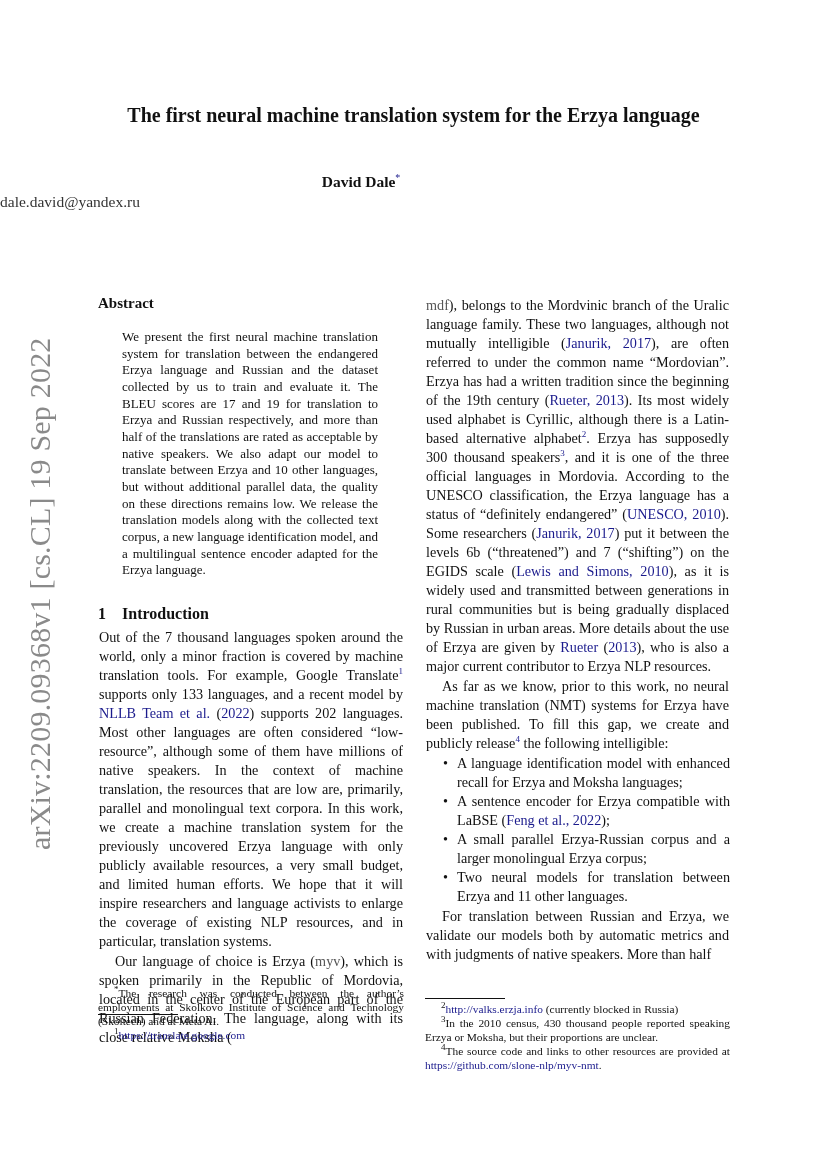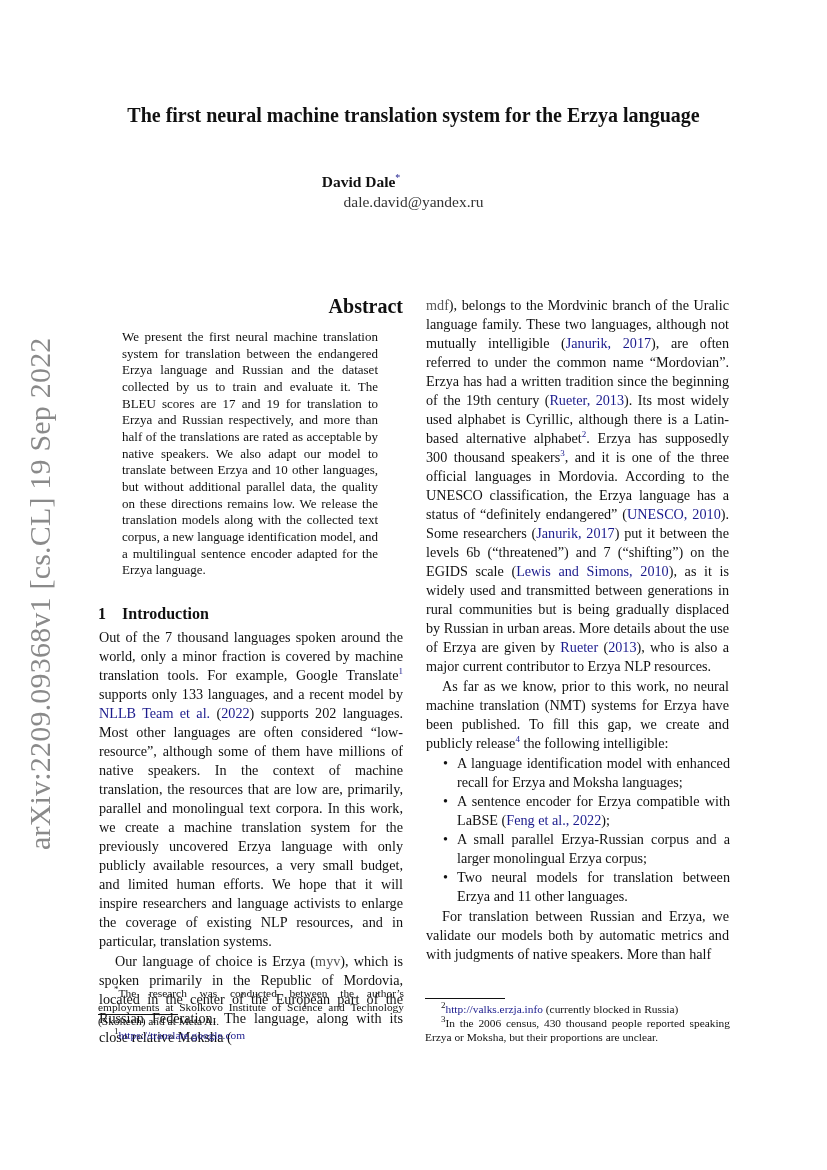--- a/index.html
+++ b/index.html
@@ -10,23 +10,23 @@
   .url { color:#1a1a8c; font-family:"Liberation Serif", serif; }
   #arxiv-stamp { position:absolute; left:-210px; top:580px; width:500px; height:40px;
         transform:rotate(-90deg); transform-origin:center center;
         font-family:"Liberation Serif", serif; font-size:30px; color:#8a8a8a;
         white-space:nowrap; text-align:center; line-height:40px; letter-spacing:0.2px; }
   #title { position:absolute; left:0; width:827px; top:104px; text-align:center;
         font-weight:bold; font-size:20px; }
   #author { position:absolute; left:0; width:722px; top:173px; text-align:center; font-size:15.5px; }
   #author .name { font-weight:bold; }
   #author sup { color:#1a1a8c; font-size:10px; }
-  #email { position:absolute; left:0; width:827px; top:193px; text-align:center; font-size:15.5px; color:#333; }
-  #abstract-heading { position:absolute; left:98px; width:305px; top:295px; text-align:right;
-        font-weight:bold; font-size:20px; }
+  #email { position:absolute; left:0; width:827px; top:193px; text-align:left; font-size:15.5px; color:#333; }
+  #abstract-heading { position:absolute; left:98px; width:305px; top:295px; text-align:left;
+        font-weight:bold; font-size:15px; }
   #abstract-body { position:absolute; left:122px; width:256px; top:329px; font-size:13px;
         line-height:16.65px; text-align:justify; }
   #intro-heading { position:absolute; left:98px; top:597px; font-weight:bold; font-size:16px;margin-top:8px; }
   #intro-heading .num { display:inline-block; width:24px; }
   .col { position:absolute; font-size:14.2px; line-height:19px; text-align:justify; }
   #col-left { left:98px; width:306px; top:627px; }
   #col-right { left:425px; width:305px; top:295px; }
   p { margin:1px; }
   .indent { text-indent:16px; }
   sup { font-size:9px; line-height:0; vertical-align:super; }
@@ -78,14 +78,15 @@
 
 <div class="fn-rule" style="left:98px; top:1014px;"></div>
 <div id="fn-left" class="footnotes">
   <p class="fn"><span class="ind"></span><sup>*</sup><span>The research was conducted between the author’s employments at Skolkovo Institute of Science and Technology (Skoltech) and at Meta AI.</span></p>
   <p class="fn"><span class="ind"></span><sup>1</sup><span class="url">https://translate.google.com</span></p>
 </div>
 
 <div class="fn-rule" style="left:425px; top:998px;"></div>
 <div id="fn-right" class="footnotes">
   <p class="fn"><span class="ind"></span><sup>2</sup><span class="url">http://valks.erzja.info</span><span> (currently blocked in Russia)</span></p>
-  <p class="fn"><span class="ind"></span><sup>3</sup><span>In the 2006 census, 430 thousand people reported speaking Erzya or Moksha, but their proportions are unclear.</span></p>
+  <p class="fn"><span class="ind"></span><sup>3</sup><span>In the 2010 census, 430 thousand people reported speaking Erzya or Moksha, but their proportions are unclear.</span></p>
+  <p class="fn"><span class="ind"></span><sup>4</sup><span>The source code and links to other resources are provided at </span><span class="url">https://github.com/slone-nlp/myv-nmt</span><span>.</span></p>
 </div>
 
 </body></html>

